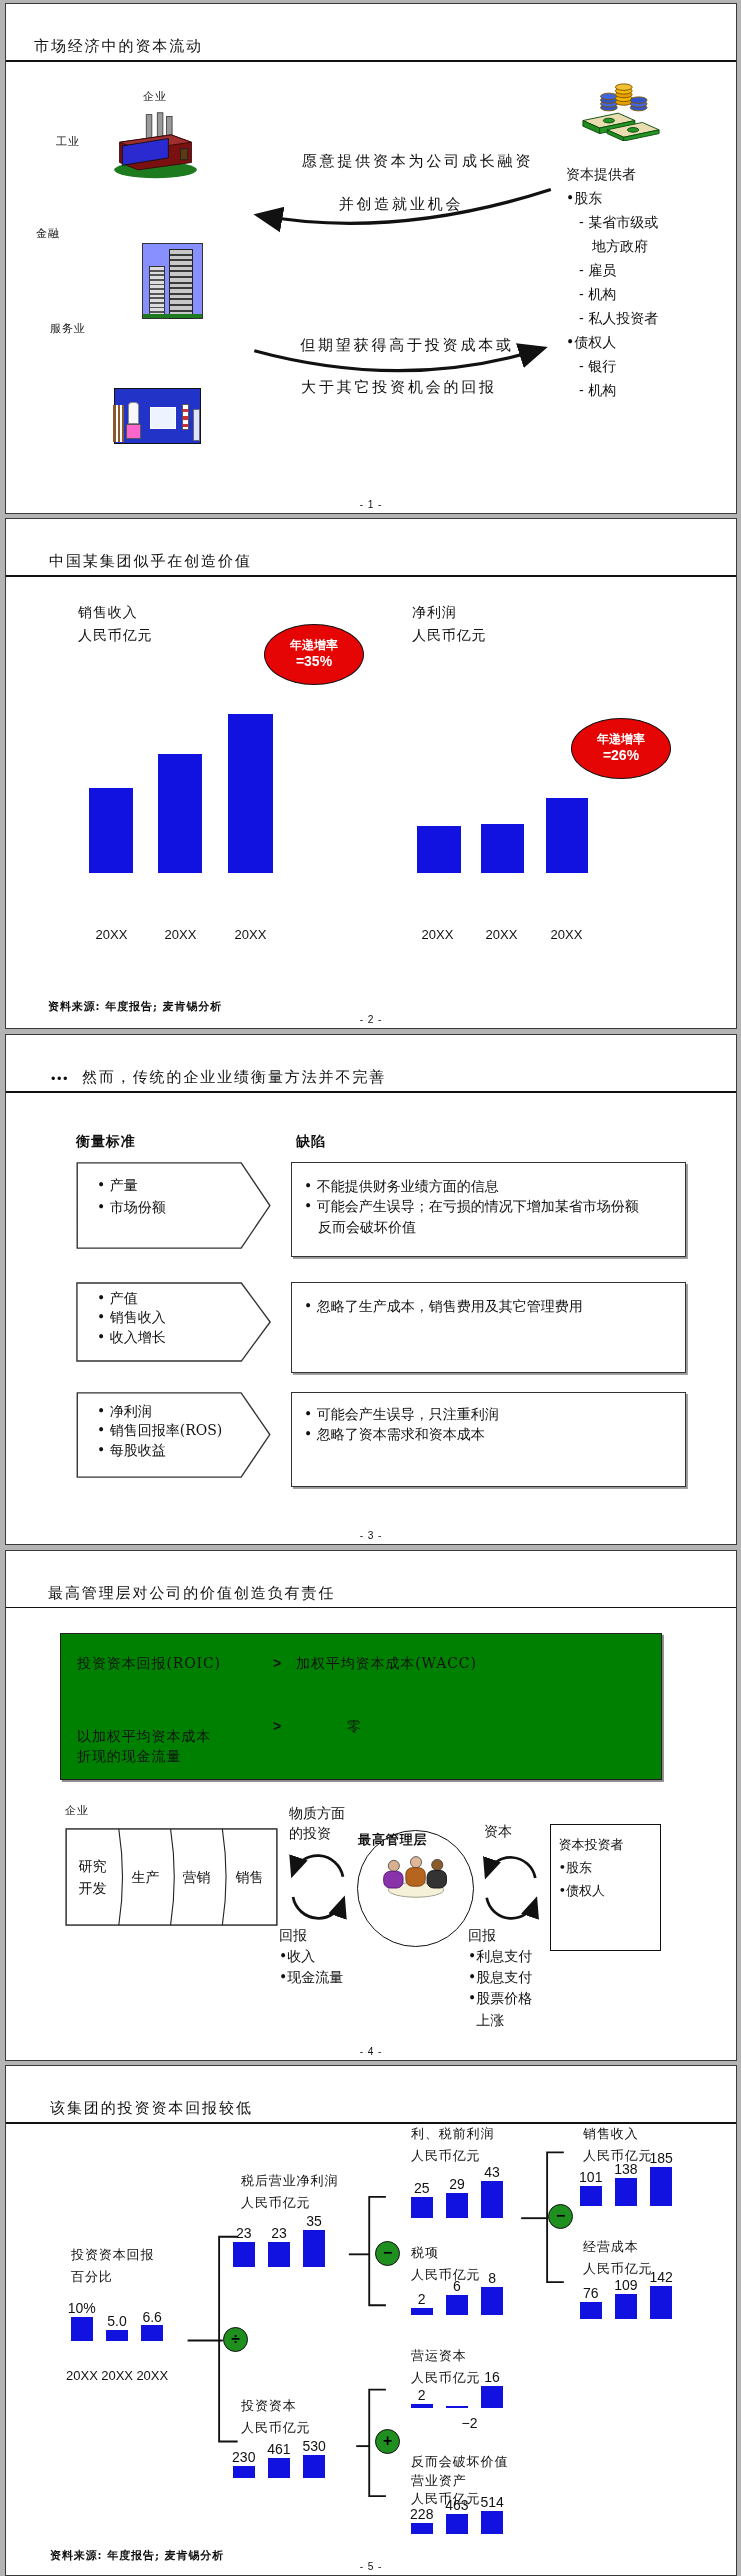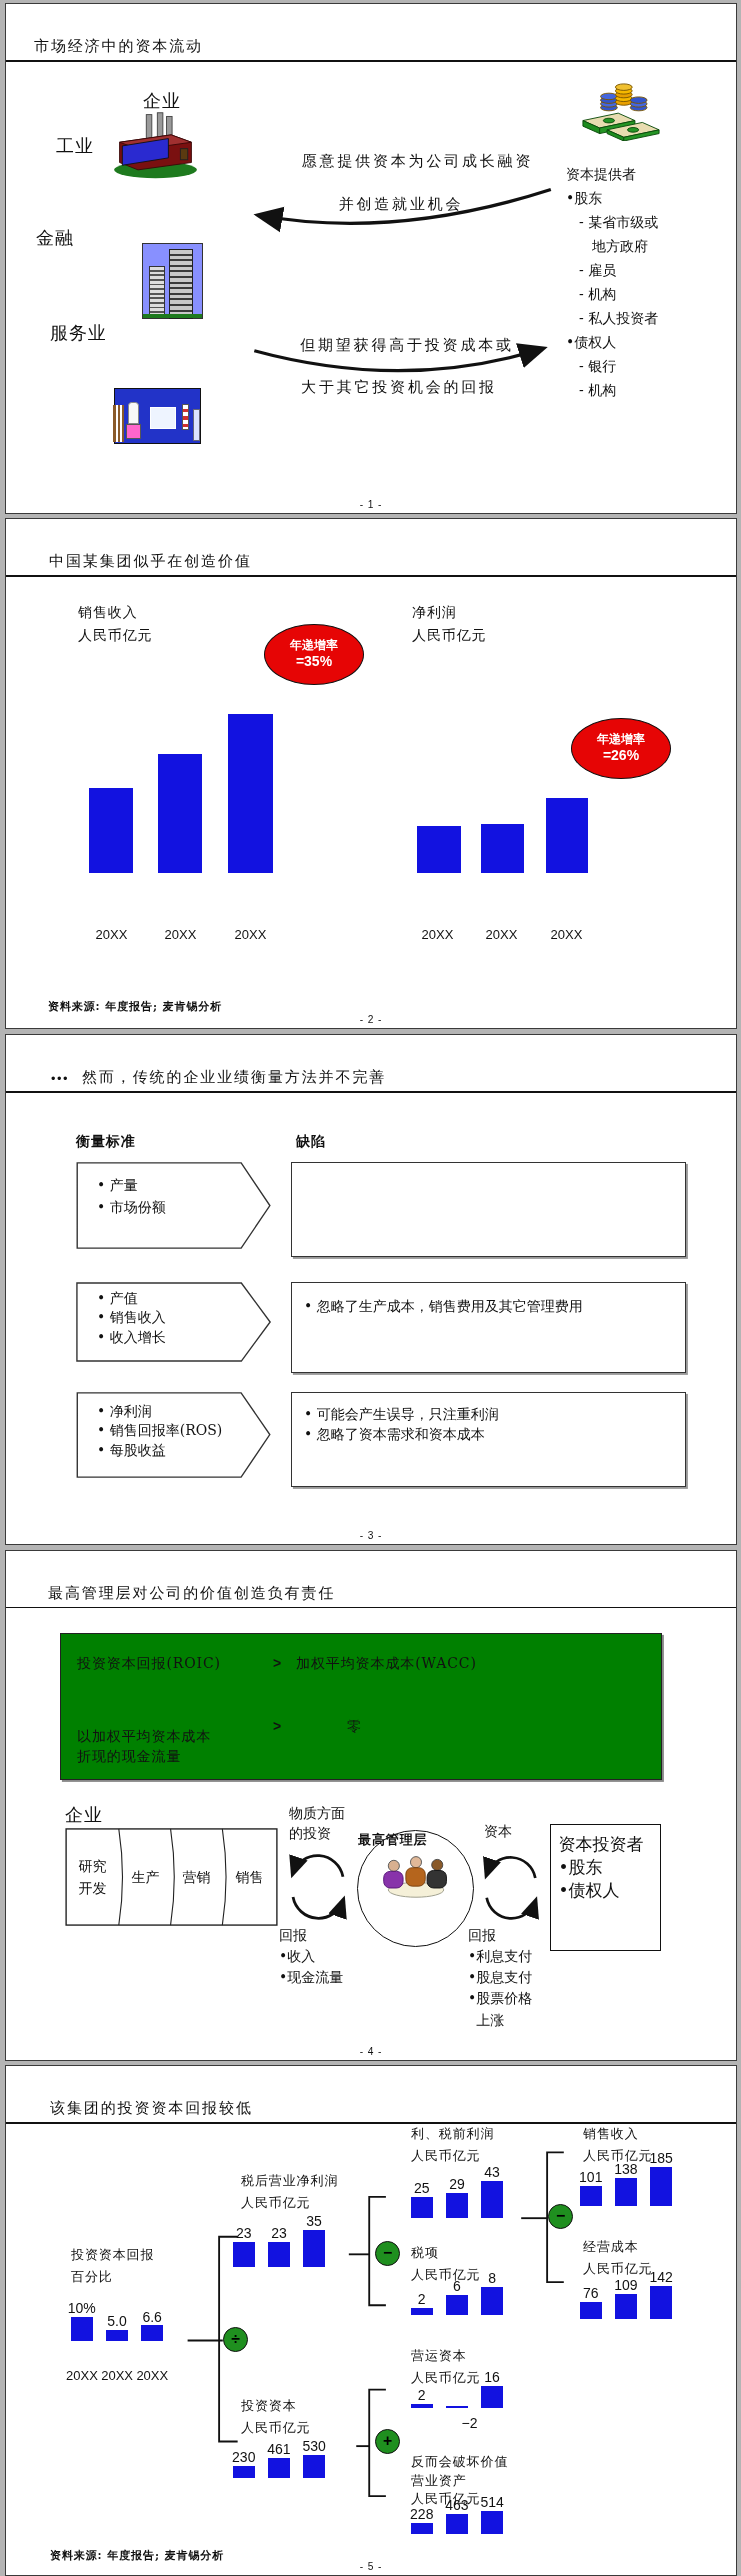--- a/index.html
+++ b/index.html
@@ -12,38 +12,38 @@
   .pagenum{position:absolute;left:0;right:0;top:495px;text-align:center;font-size:10.2px;font-family:"Liberation Sans",sans-serif;letter-spacing:0.9px}
   .source{position:absolute;font-size:11px;font-weight:bold;letter-spacing:0.9px}
   .bar{background:#1212e0}
   .abs{position:absolute}
   .ov{position:absolute;left:0;top:0;pointer-events:none}
   
   .plist{position:absolute;font-size:14px;line-height:24px}
   .plist .in1{padding-left:13px}
   .plist .in2{padding-left:26px}
   .atext{position:absolute;text-align:center;font-size:15px;letter-spacing:2.8px}
-  .lbl{font-size:18px;letter-spacing:0.9px}
+  .lbl{font-size:11px;letter-spacing:0.9px}
   
   .badge{position:absolute;width:100px;height:61px;border-radius:50%;background:#e60505;border:1.9px solid #111;color:#fff;text-align:center;padding-top:13px}
   .badge .b1{display:block;font-size:12px;line-height:15px;font-weight:bold}
   .badge .b2{display:block;font-size:14px;line-height:16.7px;font-weight:bold;font-family:"Liberation Sans",sans-serif}
   .xlab{position:absolute;width:37px;text-align:center;font-size:13px;font-family:"Liberation Sans",sans-serif}
   .clab{position:absolute;font-size:14px;line-height:23px;letter-spacing:0.9px}
   
   .pent{position:absolute}
   .pent svg{display:block}
   .ptxt{position:absolute;font-size:14px}
   .dbox{position:absolute;background:#fff;border:1.4px solid #333;box-shadow:1.9px 1.9px 0 #999}
   .btxt{position:absolute;font-size:14px}
   .cont{padding-left:14px}
   
   .gbox{position:absolute;background:#008000;border:0.9px solid #222;box-shadow:1.9px 1.9px 0 #888}
   .gtxt{position:absolute;font-size:14px;letter-spacing:0.9px}
-  .ibox{position:absolute;border:1.9px solid #111;background:#fff;font-size:17px;line-height:23px;padding:8.3px 0 0 7.4px}
+  .ibox{position:absolute;border:1.9px solid #111;background:#fff;font-size:13px;line-height:23px;padding:8.3px 0 0 7.4px}
   .rlist{position:absolute;font-size:14px;line-height:21.3px}
   .chlab{position:absolute;text-align:center;font-size:14px;line-height:22px}
   .circle-mgmt{position:absolute;width:117px;height:117px;border:1.9px solid #111;border-radius:50%;background:#fff}
   
   .mcl{position:absolute;font-size:13px;letter-spacing:0.9px}
   .mcl div{line-height:22px}
   .bars{position:absolute;display:flex;align-items:flex-end;gap:3.7px}
   .bc{width:31.5px;display:flex;flex-direction:column;align-items:center;position:relative}
   .bc .bar{width:22px}
   .bv{font-size:14px;line-height:15.8px}
@@ -199,20 +199,25 @@
   <div class="pent" style="left:70px;top:127px">
     <svg width="196" height="88" viewBox="0 0 211 95">
         <polygon points="1,1 178,1 209,47 178,93 1,93" fill="#fff" stroke="#333" stroke-width="1.5"></polygon>
       </svg>
   </div>
   <div class="ptxt" style="left:91px;top:139px;line-height:22px">
     <div>• 产量</div>
     <div>• 市场份额</div>
   </div>
   <div class="dbox" style="left:285px;top:127px;width:395px;height:95px"></div>
+  <div class="btxt" style="left:298px;top:141px;line-height:20.4px">
+    <div>• 不能提供财务业绩方面的信息</div>
+    <div>• 可能会产生误导；在亏损的情况下增加某省市场份额</div>
+    <div class="cont">反而会破坏价值</div>
+  </div>
 
   <div class="pent" style="left:70px;top:247px">
     <svg width="196" height="81" viewBox="0 0 211 87">
         <polygon points="1,1 178,1 209,43 178,85 1,85" fill="#fff" stroke="#333" stroke-width="1.5"></polygon>
       </svg>
   </div>
   <div class="ptxt" style="left:91px;top:254px;line-height:19.5px">
     <div>• 产值</div>
     <div>• 销售收入</div>
     <div>• 收入增长</div>

